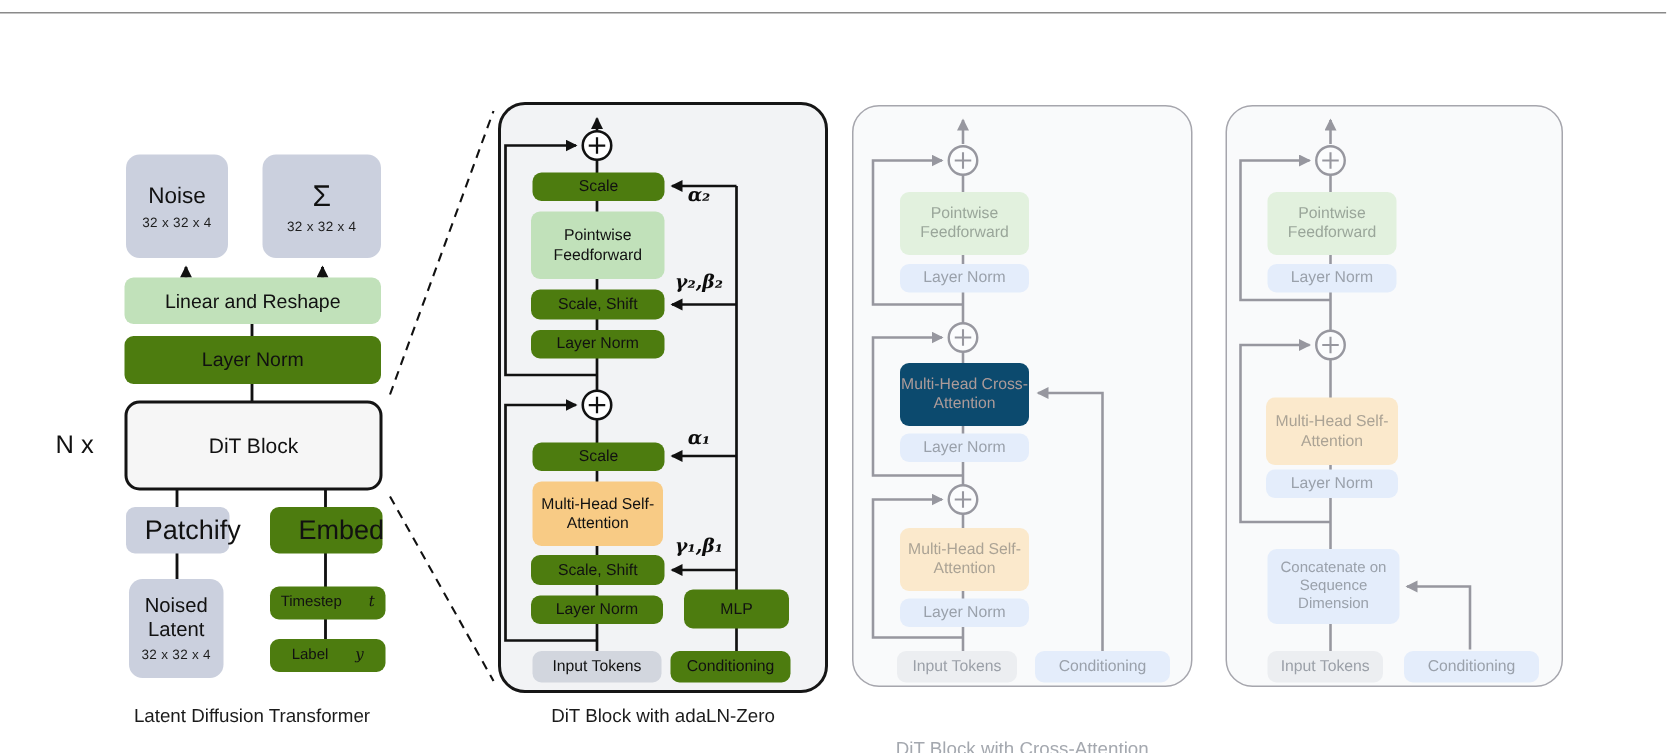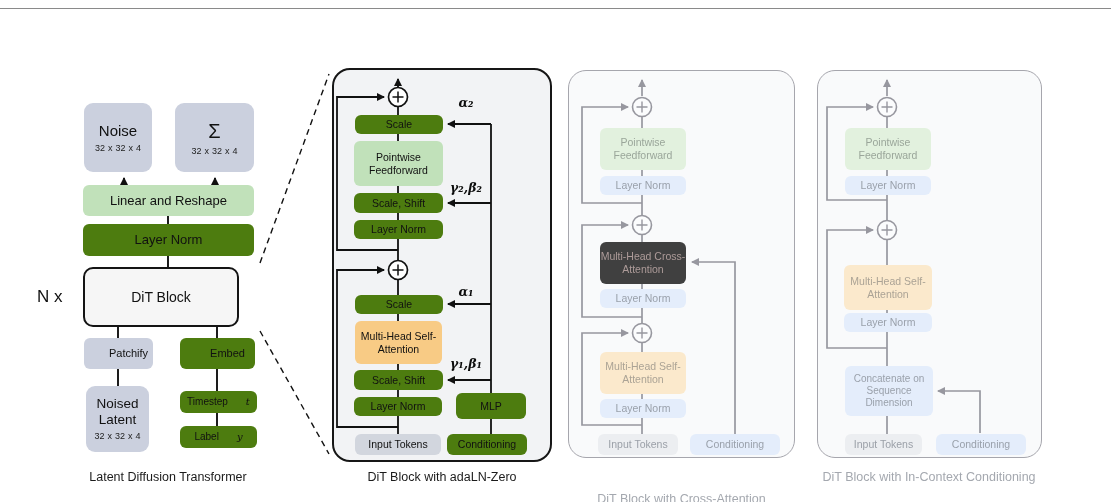--- a/index.html
+++ b/index.html
@@ -14,27 +14,27 @@
        border-radius:6px;box-sizing:border-box;text-align:center;line-height:1.2;}
   .big{border-radius:9px;}
   .c-gray{background:#cbd0de;}
   .c-blue{background:#4d7c0f;}
   .c-green{background:#c1e1ba;}
   .c-orange{background:#f8cb85;}
   .c-white{background:#f6f6f6;border:2px solid #141414;border-radius:10px;}
   .g-blue{background:#e4edfb;color:#9aa1ab;}
   .g-green{background:#e2f1de;color:#9aa69a;}
   .g-orange{background:#fbe9cc;color:#aba395;}
-  .g-pink{background:#404040;color:#ad9b99;}
+  .g-pink{background:#0c4a6e;color:#ad9b99;}
   .g-gray{background:#eceef1;color:#9ba0a8;}
   .t15{font-size:15px;}
   .t14{font-size:14px;}
   .t135{font-size:13.5px;}
   .t13{font-size:13px;}
-  .t125{font-size:11px;padding-left:20px;}
+  .t125{font-size:18px;padding-left:20px;}
   .t105{font-size:10.5px;}
   .t10{font-size:10px;justify-content:center;}
   .sigma{font-size:20px;}
   .dims{font-size:9px;margin-top:3px;color:#1d1d1d;letter-spacing:.2px;}
   .nx{position:absolute;font-size:17px;color:#111;}
   .caption{position:absolute;font-size:12.5px;text-align:center;color:#1b1b1b;}
   .caption.ghost{color:#a4a8af;}
   .greek{position:absolute;font-family:"DejaVu Serif",serif;font-style:italic;font-weight:bold;
          font-size:12.5px;text-align:center;color:#0c0c0c;}
   .mathvar{font-family:"DejaVu Serif",serif;font-style:italic;}
@@ -135,21 +135,21 @@
     <span class="sigma">Σ</span>
     <span class="dims">32 x 32 x 4</span>
   </div>
   <div class="box c-green t13" style="left:83px;top:185px;width:171px;height:31px;">
     <span>Linear and Reshape</span>
   </div>
   <div class="box c-blue t13" style="left:83px;top:224px;width:171px;height:32px;">
     <span>Layer Norm</span>
   </div>
   <div class="nx" style="left:37px;top:287px;">N x</div>
-  <div class="box c-white t14" style="left:83px;top:267px;width:156px;height:60px;">
+  <div class="box c-white t14" style="left:83px;top:267px;width:172px;height:60px;">
     <span>DiT Block</span>
   </div>
   <div class="box c-gray t125" style="left:84px;top:338px;width:69px;height:31px;">
     <span>Patchify</span>
   </div>
   <div class="box c-blue t125" style="left:180px;top:338px;width:75px;height:31px;">
     <span>Embed</span>
   </div>
   <div class="box c-gray big" style="left:86px;top:386px;width:63px;height:66px;">
     <span class="t135">Noised Latent</span>
@@ -161,21 +161,21 @@
   </div>
   <div class="box c-blue t10 hrow" style="left:180px;top:426px;width:77px;height:22px;">
     <span>Label</span>
       <span class="mathvar">y</span>
   </div>
   <div class="caption" style="left:53px;top:470px;width:230px;">Latent Diffusion Transformer</div>
 
   <div class="box c-blue t105" style="left:355px;top:115px;width:88px;height:19px;">
     <span>Scale</span>
   </div>
-  <div class="greek" style="left:446px;top:95px;width:40px;">α₂</div>
+  <div class="greek" style="left:446px;top:122px;width:40px;">α₂</div>
   <div class="box c-green t105" style="left:354px;top:141px;width:89px;height:45px;">
     <span>Pointwise Feedforward</span>
   </div>
   <div class="box c-blue t105" style="left:354px;top:193px;width:89px;height:20px;">
     <span>Scale, Shift</span>
   </div>
   <div class="greek" style="left:438px;top:180px;width:56px;">γ₂,β₂</div>
   <div class="box c-blue t105" style="left:354px;top:220px;width:89px;height:19px;">
     <span>Layer Norm</span>
   </div>
@@ -244,14 +244,13 @@
   </div>
   <div class="box g-blue t10" style="left:845px;top:366px;width:88px;height:50px;">
     <span>Concatenate on Sequence Dimension</span>
   </div>
   <div class="box g-gray t105" style="left:845px;top:434px;width:77px;height:21px;">
     <span>Input Tokens</span>
   </div>
   <div class="box g-blue t105" style="left:936px;top:434px;width:90px;height:21px;">
     <span>Conditioning</span>
   </div>
-  <div class="caption ghost" style="left:800px;top:470px;width:258px;">DiT Block with In-Context Conditioning</div>
 </div>
 
 </body></html>

